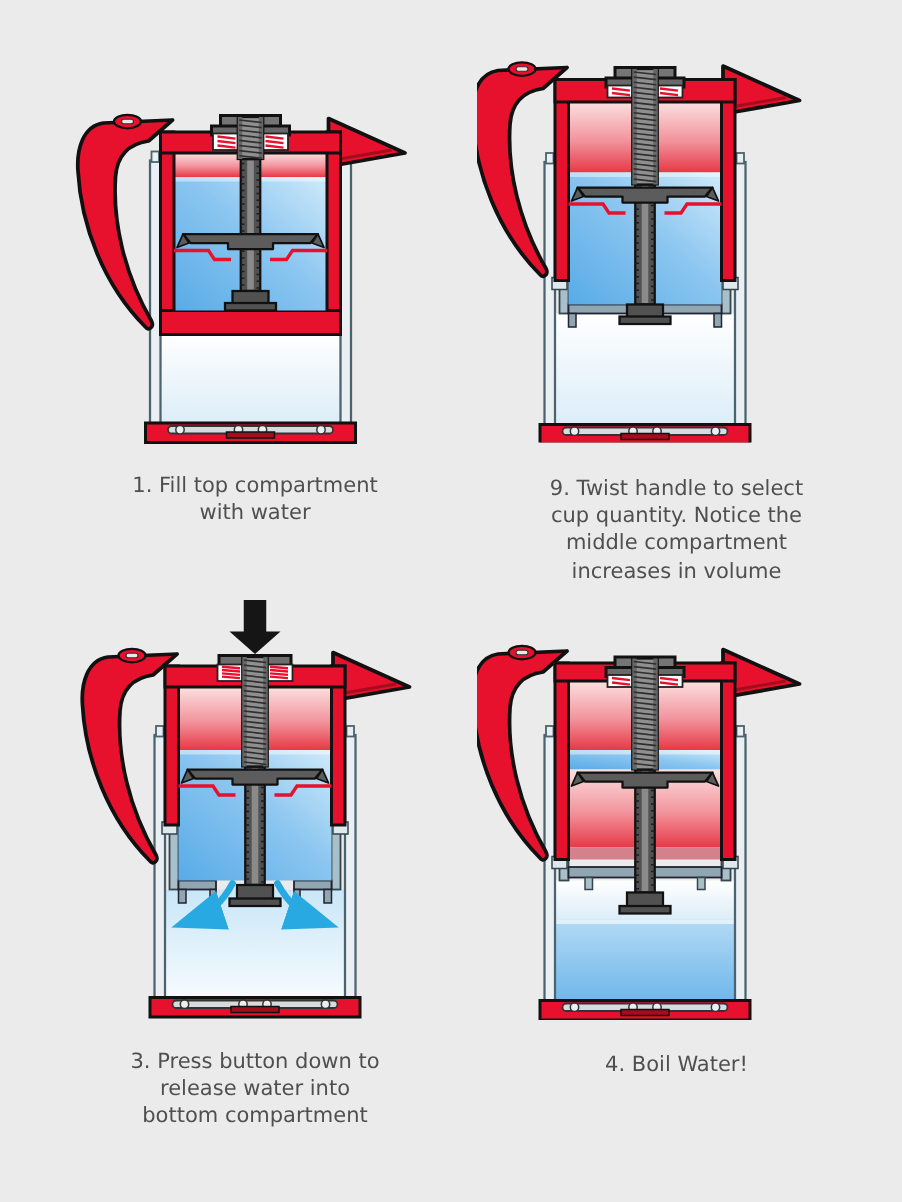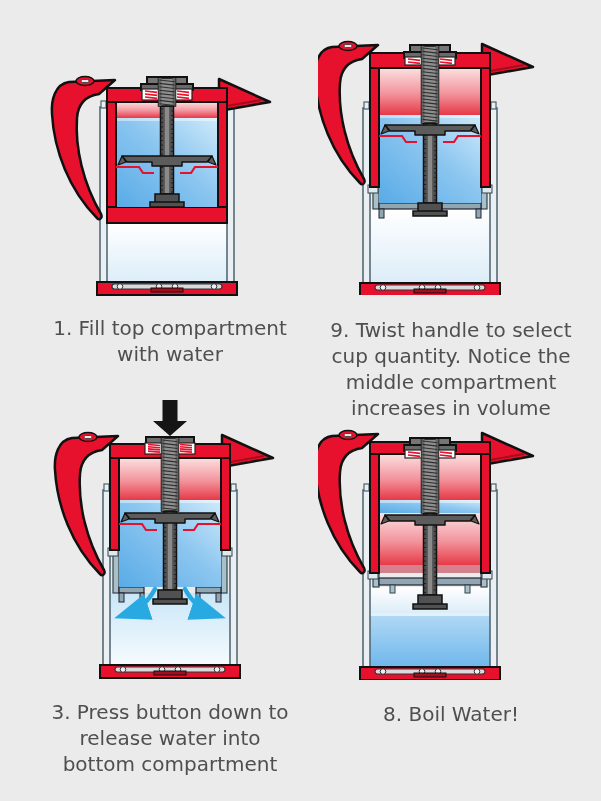--- a/index.html
+++ b/index.html
@@ -1,20 +1,20 @@
 <!DOCTYPE html>
 <html><head>
 <meta charset="utf-8">
 <style>
   html,body{margin:0;padding:0;background:#ebebeb;}
   .stage{position:relative;width:601px;height:801px;background:#ebebeb;overflow:hidden;
          font-family:"DejaVu Sans",sans-serif;}
   .panel{position:absolute;}
   .panel svg{display:block;}
-  .caption{font-size:20px;line-height:1.3;color:#4f4f4f;text-align:center;white-space:pre-line;}
+  .caption{font-size:14px;line-height:1.3;color:#4f4f4f;text-align:center;white-space:pre-line;}
   #panel-1{left:40px;top:10px;width:260px;}
   #panel-2{left:318px;top:30px;width:266px;}
   #panel-3{left:40px;top:390px;width:260px;}
   #panel-4{left:318px;top:425px;width:266px;}
   #panel-1 .caption{margin-top:10px;}
   #panel-2 .caption{margin-top:22px;}
   #panel-3 .caption{margin-top:9px;}
   #panel-4 .caption{margin-top:21px;}
 </style>
 </head>
@@ -443,15 +443,15 @@
             <path d="M 90 27 L 102 28.4 M 122 27 L 134 28.4 M 90 30 L 102 31.4 M 122 30 L 134 31.4 " stroke="#e8112d" stroke-width="1.6" fill="none"></path>
           </g>
           <g>
             <rect x="103.5" y="14" width="17" height="74" fill="#8f8f8f" stroke="#111111" stroke-width="1.5"></rect>
             <rect x="103.5" y="14" width="3" height="74" fill="#666666"></rect>
             <rect x="117.5" y="14" width="3" height="74" fill="#666666"></rect>
             <path d="M 104.5 16 L 119.5 17.7 M 104.5 19.4 L 119.5 21.099999999999998 M 104.5 22.799999999999997 L 119.5 24.499999999999996 M 104.5 26.199999999999996 L 119.5 27.899999999999995 M 104.5 29.599999999999994 L 119.5 31.299999999999994 M 104.5 32.99999999999999 L 119.5 34.699999999999996 M 104.5 36.39999999999999 L 119.5 38.099999999999994 M 104.5 39.79999999999999 L 119.5 41.49999999999999 M 104.5 43.19999999999999 L 119.5 44.89999999999999 M 104.5 46.59999999999999 L 119.5 48.29999999999999 M 104.5 49.999999999999986 L 119.5 51.69999999999999 M 104.5 53.399999999999984 L 119.5 55.09999999999999 M 104.5 56.79999999999998 L 119.5 58.499999999999986 M 104.5 60.19999999999998 L 119.5 61.899999999999984 M 104.5 63.59999999999998 L 119.5 65.29999999999998 M 104.5 66.99999999999999 L 119.5 68.69999999999999 M 104.5 70.39999999999999 L 119.5 72.1 M 104.5 73.8 L 119.5 75.5 M 104.5 77.2 L 119.5 78.9 M 104.5 80.60000000000001 L 119.5 82.30000000000001 M 104.5 84.00000000000001 L 119.5 85.70000000000002 " stroke="#2f2f2f" stroke-width="1.1" fill="none"></path>
           </g>
         </svg>
       </div>
-    <div class="caption">8. Boil Water!</div>
+    <div class="caption">4. Boil Water!</div>
   </div>
 </div>
 
 </body></html>

